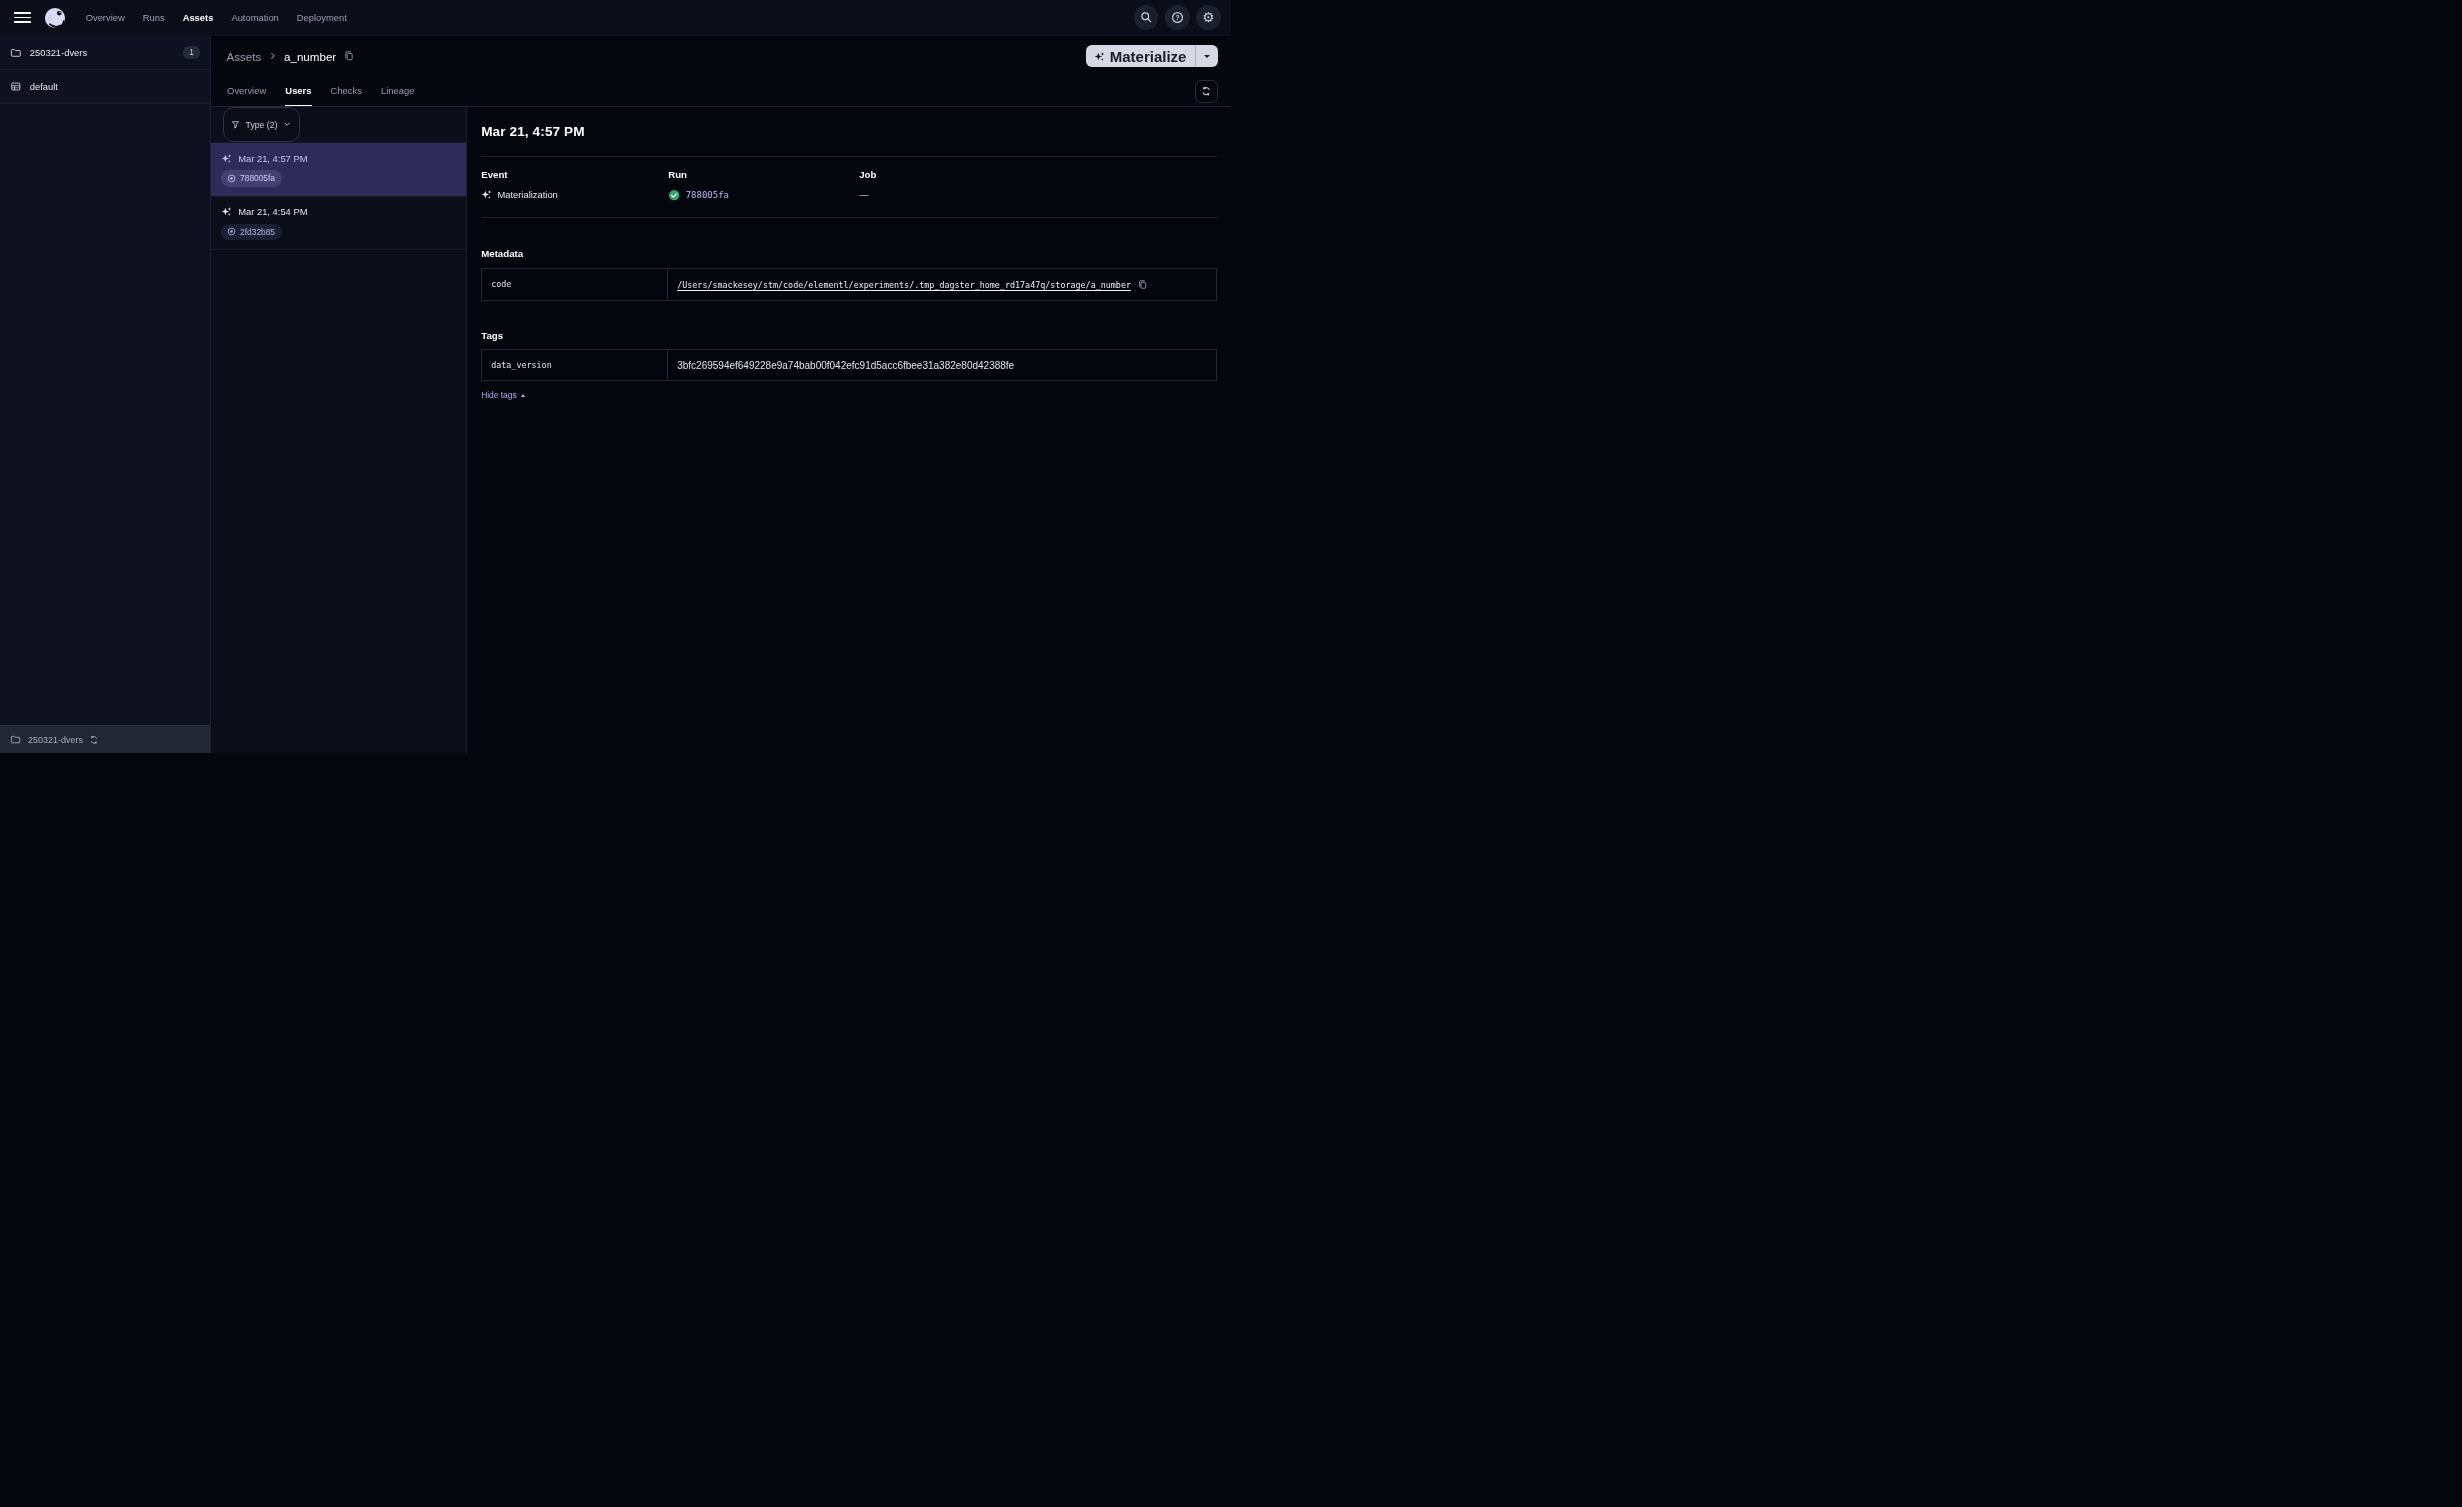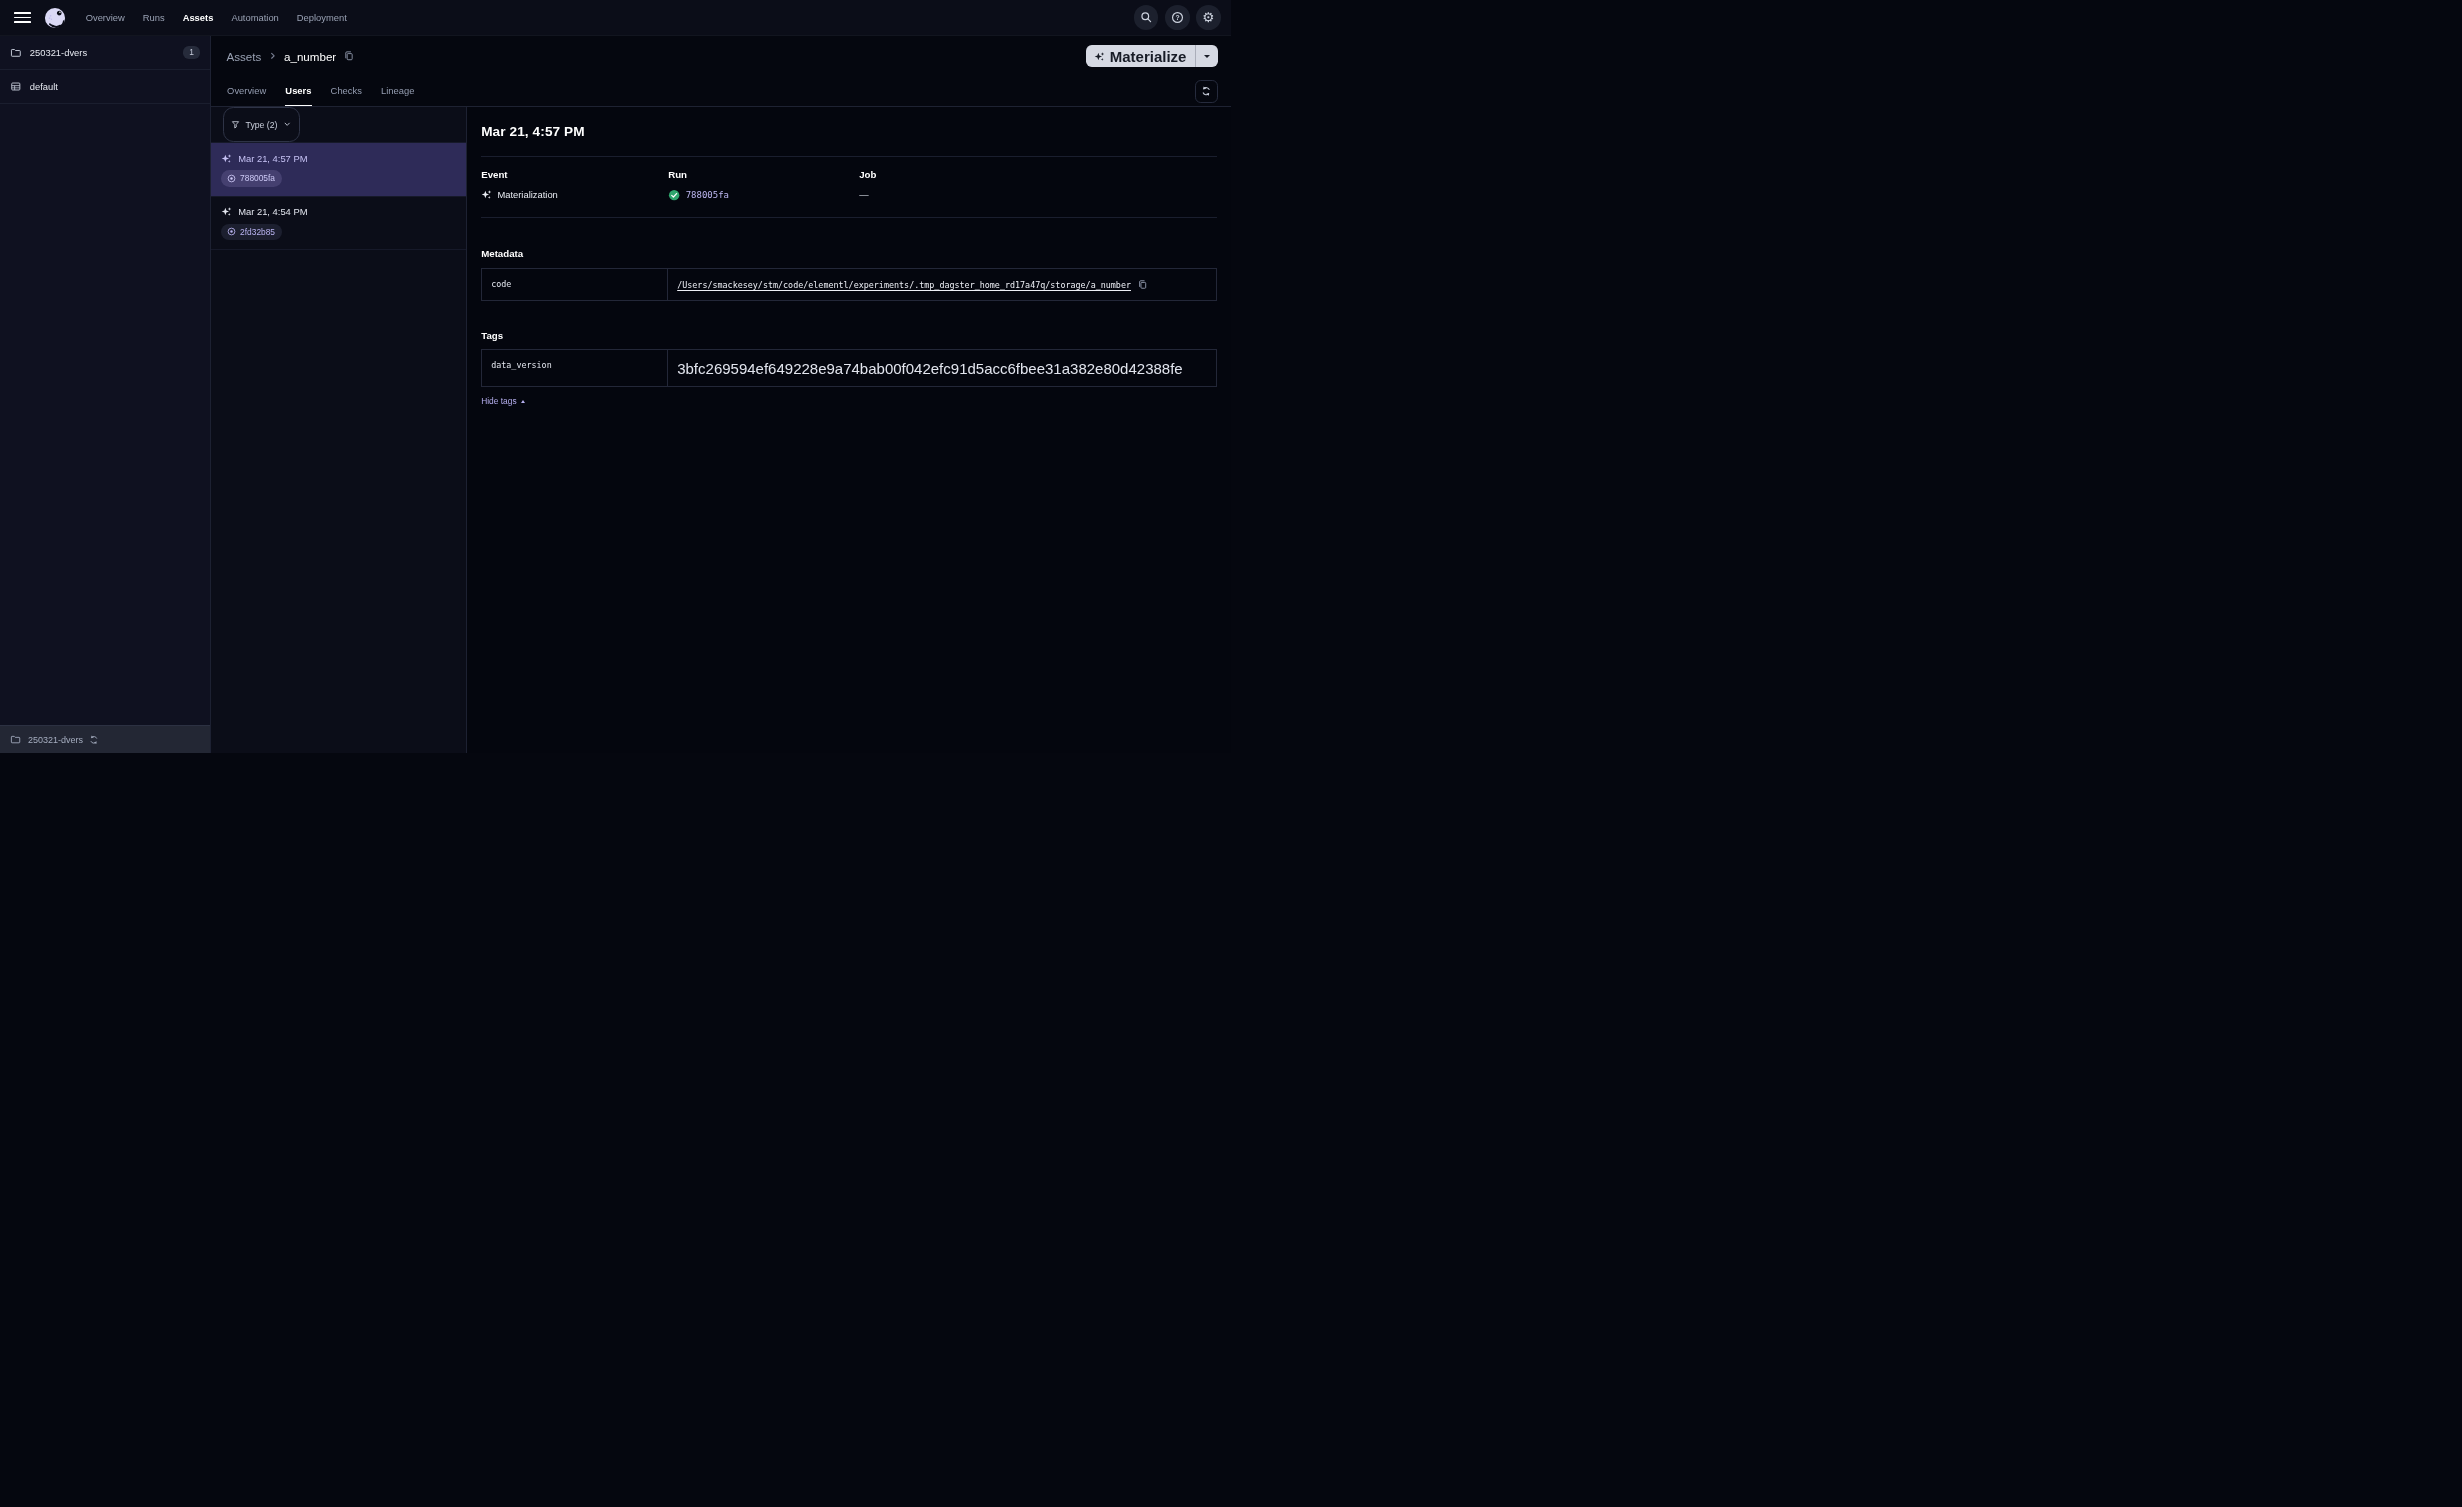--- a/index.html
+++ b/index.html
@@ -120,21 +120,21 @@
   .kv-table { border:0.6px solid #232738; }
   .kv-row { display:flex; position:relative; }
   .kv-row + .kv-row { border-top:0.6px solid #232738; }
   .kv-key {
     width:186px; flex:0 0 auto; padding:9.7px 9px; border-right:0.6px solid #232738;
     font-size:8.4px; color:#e3e6ee;
   }
   .kv-val { flex:1; padding:9.7px 9px; display:flex; align-items:flex-end; gap:6.5px; min-width:0; }
   .path-link { font-size:8.4px; color:#eef0f6; text-decoration:underline; text-underline-offset:1.9px; white-space:nowrap; }
   .tag-val-mono { font-size:8.4px; color:#e3e6ee; }
-  .tag-val-sans { font-size:15px; color:#e2e5ee; }
+  .tag-val-sans { font-size:10px; color:#e2e5ee; }
   .highlight-ring {
     position:absolute; top:-1.3px; bottom:-1.3px; left:-1.3px; right:-6.5px;
     border:1.9px solid #7c58f2; border-radius:1.3px; pointer-events:none; z-index:2;
   }
 
   .hide-tags {
     margin-top:9px; display:inline-flex; align-items:center; gap:4.5px;
     background:none; border:none; font-family:inherit; font-size:8.4px; color:#b5aeee;
   }
   .caret-up { width:0; height:0; border-left:2.6px solid transparent; border-right:2.6px solid transparent; border-bottom:3.2px solid #b5aeee; }

